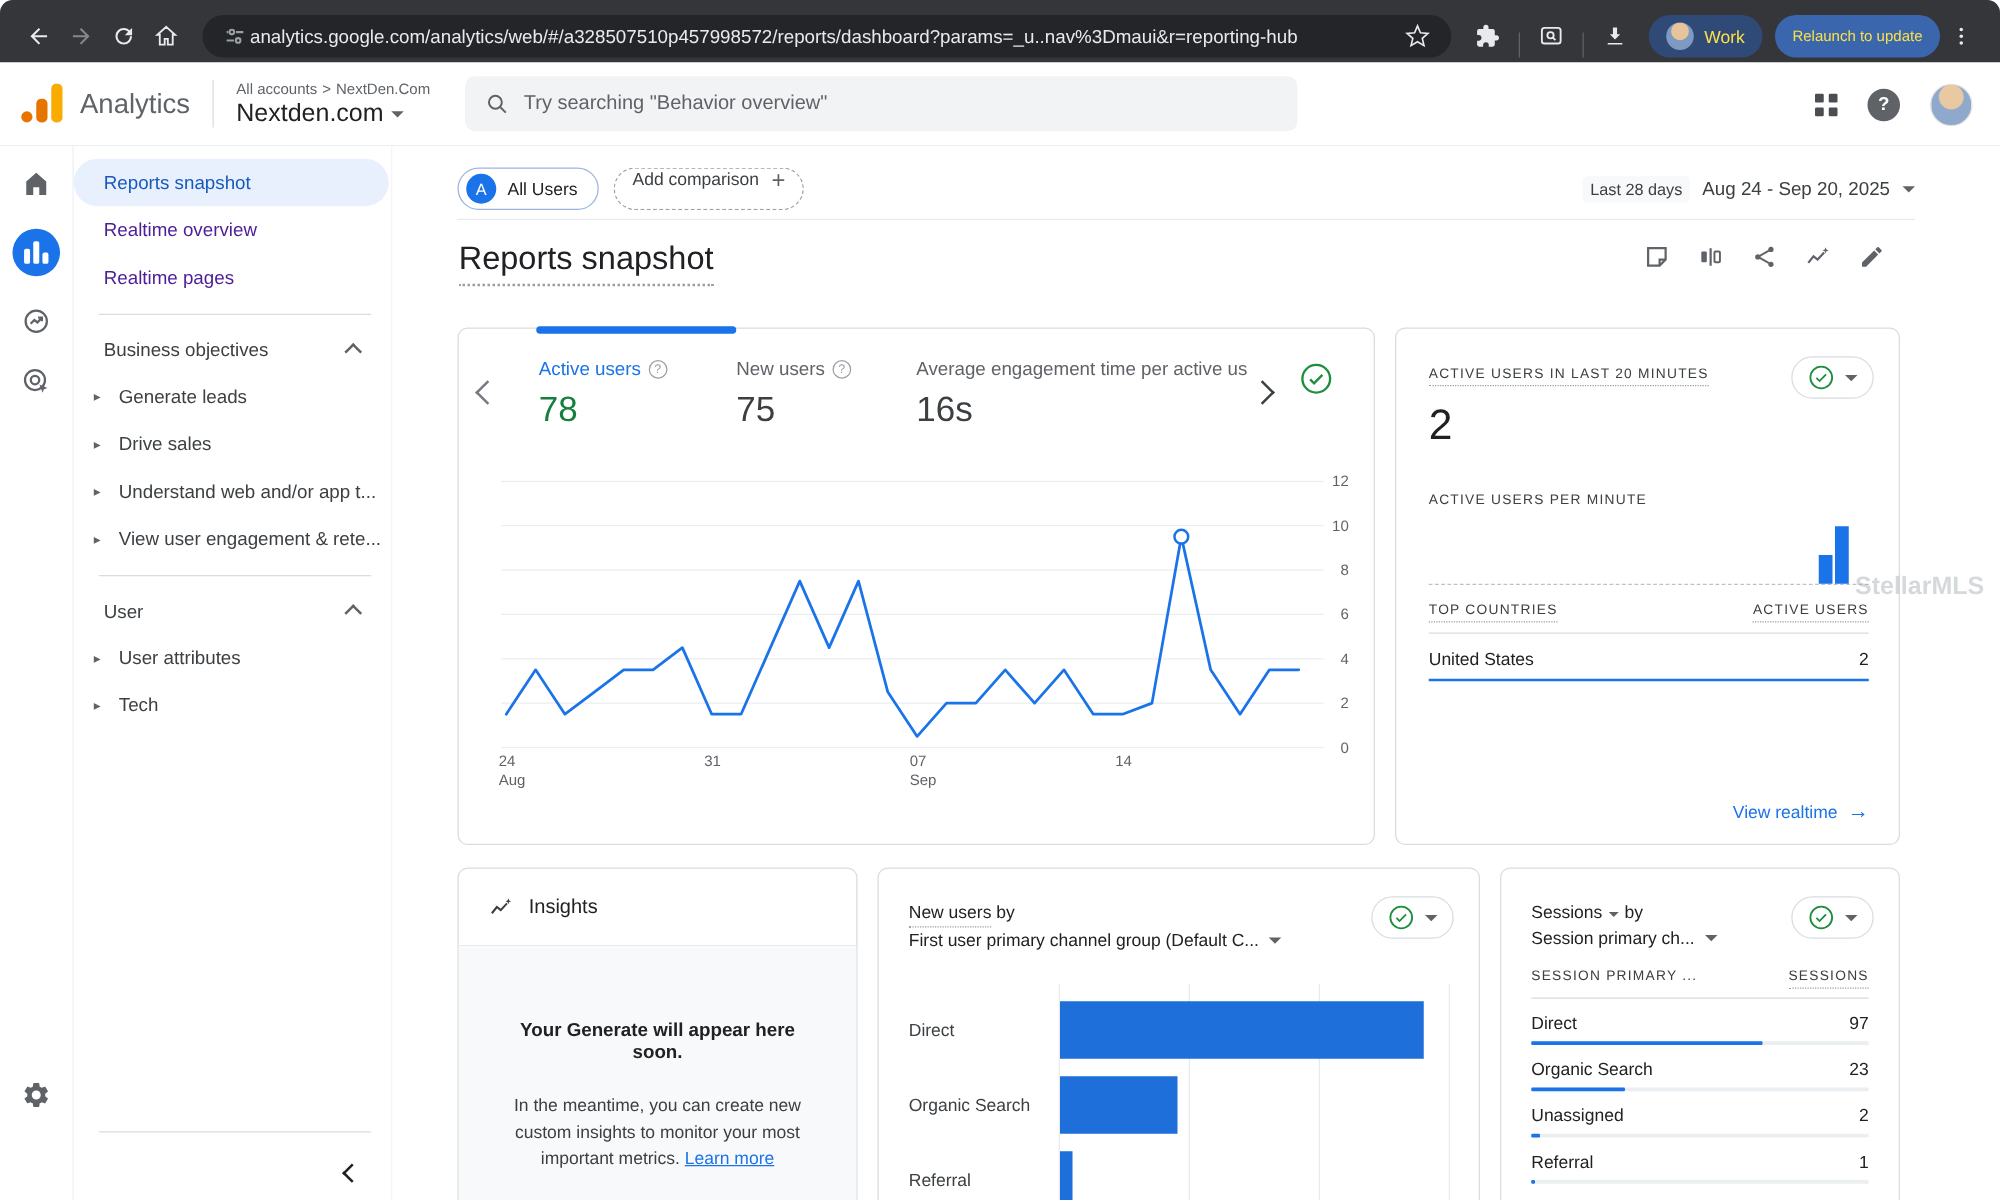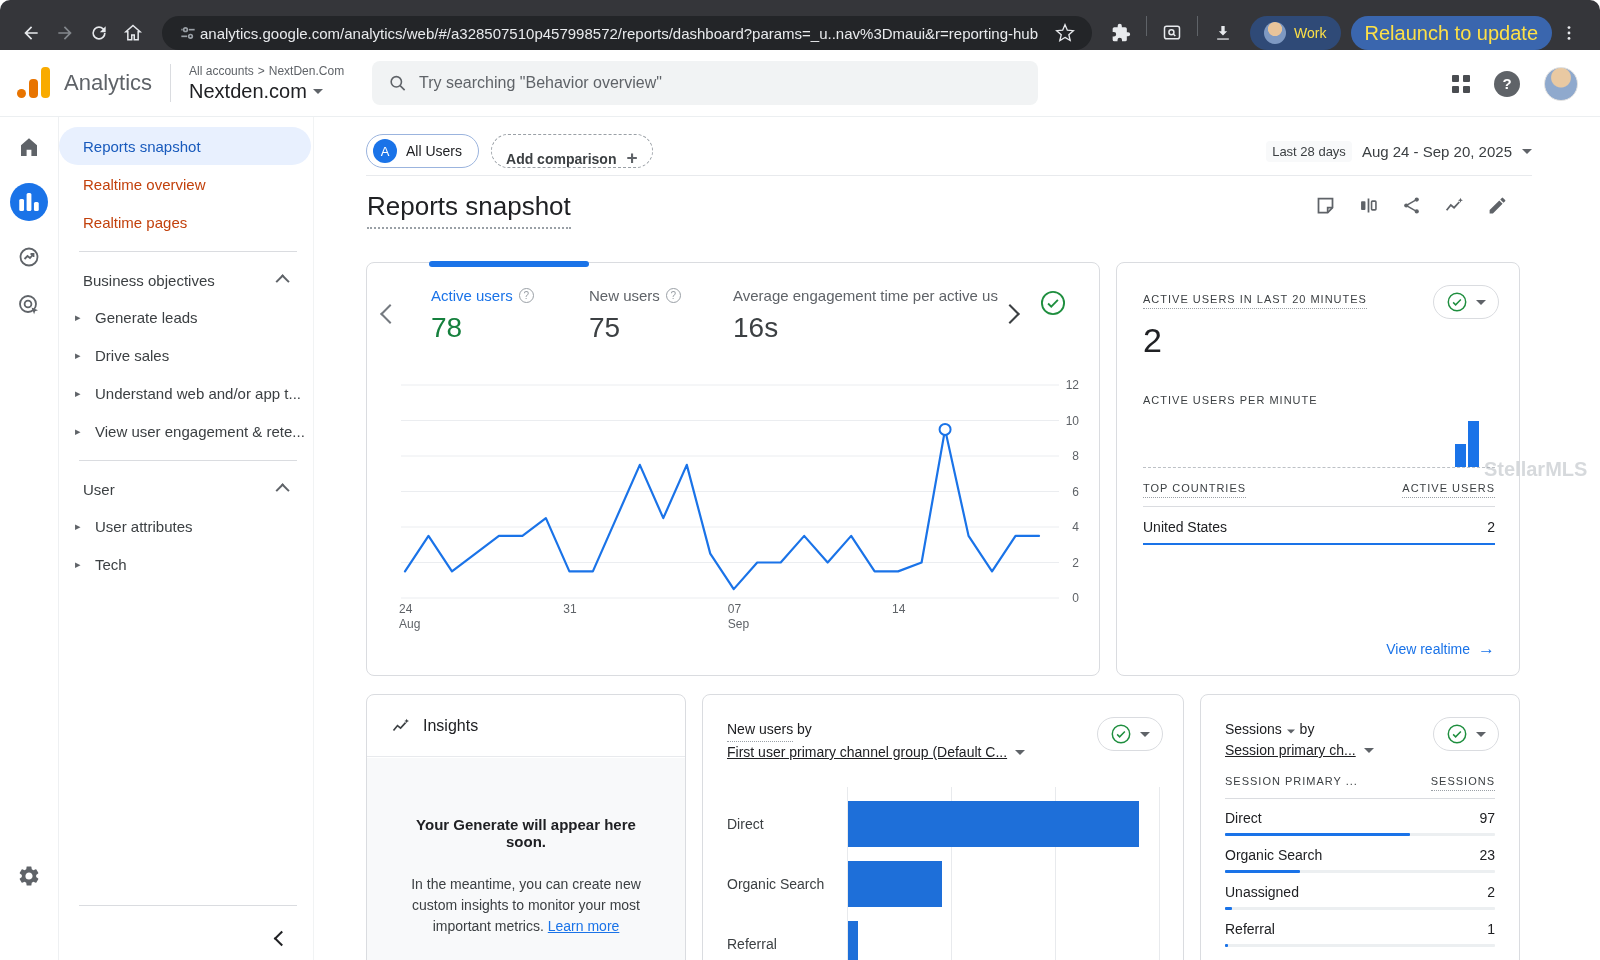--- a/index.html
+++ b/index.html
@@ -2,31 +2,31 @@
 <html><head>
 <meta charset="utf-8">
 <style>
   * { margin:0; padding:0; box-sizing:border-box; }
   html,body { background:#d7d7d7; }
   .screen { position:relative; width:1600px; height:960px; background:#fff; overflow:hidden;
             font-family:"Liberation Sans", sans-serif; color:#202124; }
 
   
   .browser { position:absolute; left:0; top:0; width:1600px; height:50px; background:#35363a;
-             border-radius:10px 10px 0 0; display:flex; align-items:flex-start; padding:16px 14px; }
+             border-radius:10px 10px 0 0; display:flex; align-items:flex-end; padding:4px 14px; }
   .bicon { width:34px; height:34px; display:flex; align-items:center; justify-content:center; flex:0 0 auto; border-radius:50%; }
   .bicon svg { width:20px; height:20px; }
   .url-pill { flex:1; height:34px; background:#232528; border-radius:18px; margin:0 12px;
               display:flex; align-items:center; padding:0 14px; min-width:0; }
   .url-text { color:#e8eaed; font-size:15px; white-space:nowrap; overflow:hidden; flex:1; }
   .vsep { width:1px; height:20px; background:#5f6368; margin:0 8px; flex:0 0 auto; }
   .chip-pill { height:34px; border-radius:17px; display:flex; align-items:center; gap:8px; padding:0 14px;
                flex:0 0 auto; font-size:14px; color:#fde047; margin-left:10px; }
   .work-pill { background:#2f4a77; }
-  .relaunch-pill { background:#3a66ae; font-size:20px; }
+  .relaunch-pill { background:#3a66ae; font-size:12px; }
   .mini-avatar { width:22px; height:22px; border-radius:50%;
                  background:radial-gradient(circle at 50% 32%, #e8c49a 0 36%, #7e99c2 40% 100%); }
 
   
   .ga-header { position:absolute; left:0; top:50px; width:1600px; height:67px; background:#fff;
                border-bottom:1px solid #eceff1; display:flex; align-items:center; }
   .ga-logo { width:36px; height:32px; position:relative; margin-left:16px; flex:0 0 auto; }
   .ga-logo .bar-tall { position:absolute; right:2px; top:0; width:9px; height:31px; background:#f9ab00; border-radius:4px; }
   .ga-logo .bar-mid  { position:absolute; left:13px; top:12px; width:9px; height:19px; background:#e87400; border-radius:4px 4px 4px 4px; }
   .ga-logo .dot      { position:absolute; left:1px; top:22px; width:9px; height:9px; background:#e87400; border-radius:50%; }
@@ -53,21 +53,21 @@
   
   .rail { position:absolute; left:0; top:117px; width:58px; height:843px; display:flex; flex-direction:column;
           align-items:center; padding-top:18px; gap:24px; background:#fff; }
   .rail svg { width:24px; height:24px; }
   .rail-reports { width:38px; height:38px; border-radius:50%; background:#1a73e8; display:flex; align-items:center; justify-content:center; }
   .rail-gear { position:absolute; left:0; top:864px; width:58px; display:flex; justify-content:center; }
 
   
   .nav { position:absolute; left:58px; top:117px; width:256px; height:843px; background:#fff;
          border-left:1px solid #eef0f2; border-right:1px solid #f1f3f4; display:flex; flex-direction:column; padding-top:10px; }
-  .nav-item { height:38px; display:flex; align-items:center; font-size:15px; color:#c2410c; padding-left:24px; }
+  .nav-item { height:38px; display:flex; align-items:center; font-size:15px; color:#4c1d95; padding-left:24px; }
   .nav-item.selected { background:#e8f0fe; color:#185abc; border-radius:19px; margin-right:2px; }
   .nav-div { height:1px; background:#dadce0; margin:10px 16px 10px 20px; }
   .nav-sec { height:36px; display:flex; align-items:center; justify-content:space-between;
              font-size:15px; color:#3c4043; padding:0 24px; }
   .chev-up { width:10px; height:10px; border-left:2px solid #5f6368; border-top:2px solid #5f6368;
              transform:rotate(45deg) translateY(2px); }
   .nav-child { height:38px; display:flex; align-items:center; gap:10px; font-size:15px; color:#3c4043; padding-left:16px; }
   .tri { color:#5f6368; font-size:11px; width:10px; }
   .nav-bottom { margin-top:auto; }
   .library-row { height:40px; display:flex; align-items:center; gap:14px; padding-left:22px; font-size:15px; color:#3c4043; }
@@ -75,22 +75,22 @@
   .chev-left { width:11px; height:11px; border-left:2.5px solid #202124; border-bottom:2.5px solid #202124;
                transform:rotate(45deg); }
 
   
   .main { position:absolute; left:314px; top:117px; width:1286px; height:843px; background:#fff; }
   .controls { position:absolute; left:52px; top:16px; right:68px; height:36px; display:flex; align-items:center; }
   .allusers-pill { height:34px; border:1px solid #9bb4de; border-radius:17px; display:flex; align-items:center;
                    gap:9px; padding:0 16px 0 6px; font-size:14px; color:#202124; }
   .a-badge { width:24px; height:24px; border-radius:50%; background:#1a73e8; color:#fff; font-size:13px;
              display:flex; align-items:center; justify-content:center; }
-  .addcmp-pill { height:34px; border:1.5px dashed #9aa0a6; border-radius:17px; display:flex; align-items:flex-end;
-                 gap:10px; padding:0 14px; font-size:14px; color:#3c4043; margin-left:12px;font-weight:bold; }
+  .addcmp-pill { height:34px; border:1.5px dashed #9aa0a6; border-radius:17px; display:flex; align-items:flex-start;
+                 gap:10px; padding:0 14px; font-size:14px; color:#3c4043; margin-left:12px; }
   .plus { font-size:19px; color:#5f6368; line-height:1; }
   .date-area { margin-left:auto; display:flex; align-items:center; gap:10px; }
   .date-preset { font-size:13px; color:#3c4043; background:#f8f9fa; padding:3px 6px; border-radius:4px; }
   .date-range { font-size:15px; color:#3c4043; display:flex; align-items:center; gap:10px; }
   .ctl-divider { position:absolute; left:52px; right:68px; top:58px; height:1px; background:#e8eaed; }
   .page-title { position:absolute; left:53px; top:74px; font-size:26px; color:#202124;
                 border-bottom:2px dotted #9aa0a6; padding-bottom:5px; }
   .title-tools { position:absolute; right:92px; top:78px; display:flex; gap:22px; }
   .title-tools svg { width:21px; height:21px; }
 
@@ -141,21 +141,21 @@
   .ins-header svg { width:20px; height:20px; }
   .ins-title { font-size:16px; color:#202124; }
   .ins-body { position:absolute; left:0; right:0; top:63px; bottom:0; background:#f8f9fa; text-align:center; padding:0 30px; }
   .ins-head2 { font-size:15px; font-weight:bold; color:#202124; margin-top:58px; }
   .ins-text { font-size:14px; color:#3c4043; line-height:21px; margin-top:24px; }
   .ins-link { color:#1a73e8; text-decoration:underline; }
 
   
   .nu-pad { padding:24px 24px 0 24px; }
   .nu-title { font-size:14px; color:#202124; line-height:21px; }
-  .nu-dim { display:flex; align-items:center; gap:8px;text-decoration:underline; }
+  .nu-dim { display:flex; align-items:center; gap:8px; }
   .nu-chart { position:absolute; left:24px; right:24px; top:92px; bottom:0; }
   .nu-grid { position:absolute; left:120px; right:0; top:0; bottom:0; }
   .nu-grid i { position:absolute; top:0; bottom:0; width:1px; background:#e8eaed; }
   .nu-row { position:relative; height:46px; margin-top:14px; display:flex; align-items:center; }
   .nu-label { width:120px; font-size:14px; color:#3c4043; }
   .nu-track { position:relative; flex:1; height:46px; }
   .nu-bar { position:absolute; left:1px; top:0; height:46px; background:#1e6fd9; }
 
   
   .ss-pad { padding:24px 24px 0 24px; }

